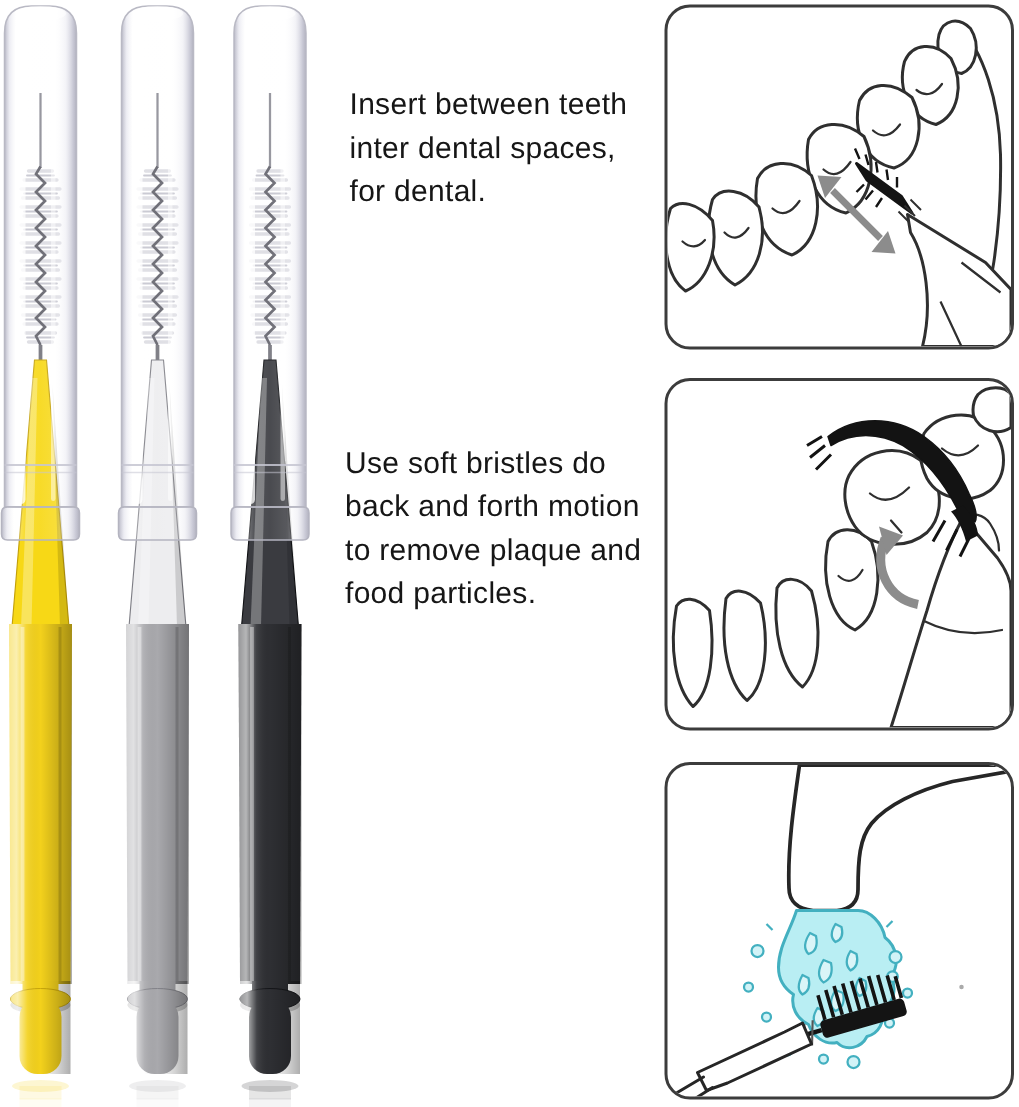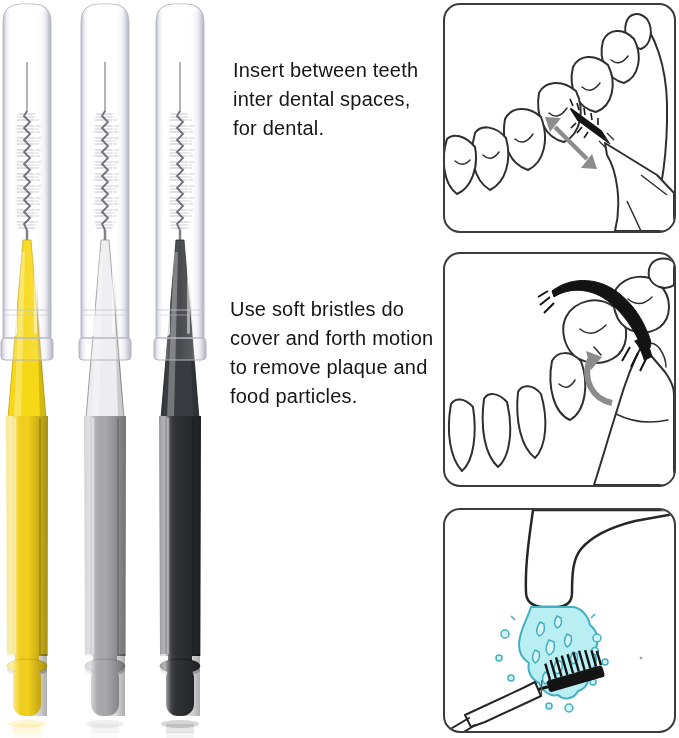--- a/index.html
+++ b/index.html
@@ -112,21 +112,21 @@
       </svg>
     <svg class="brush brush--black b3" width="78" height="738" viewBox="0 0 78 738">
         <use href="#brush-sym"></use>
       </svg>
   </div>
 
   <div class="step-text t1">Insert between teeth
 inter dental spaces,
 for dental.</div>
   <div class="step-text t2">Use soft bristles do
-cover and forth motion
+back and forth motion
 to remove plaque and
 food particles.</div>
 
   <div class="panel p1">
     <svg class="illus" viewBox="0 0 229 226">
       <g fill="#ffffff" stroke="#2f2f2f" stroke-width="2" stroke-linejoin="round" stroke-linecap="round">
         <path d="M193 10 C211 30 221 62 222 98 C223 150 215 194 205 224" fill="none"></path>
         <path d="M181 18 C178 30 184 42 196 44 C206 40 209 25 202 14 C194 6 184 8 181 18 Z"></path>
         <path d="M158 36 C153 55 162 74 179 78 C194 72 198 51 189 34 C178 22 163 24 158 36 Z"></path>
         <path d="M128 62 C123 83 132 103 151 107 C168 101 172 78 163 60 C149 48 134 50 128 62 Z"></path>

